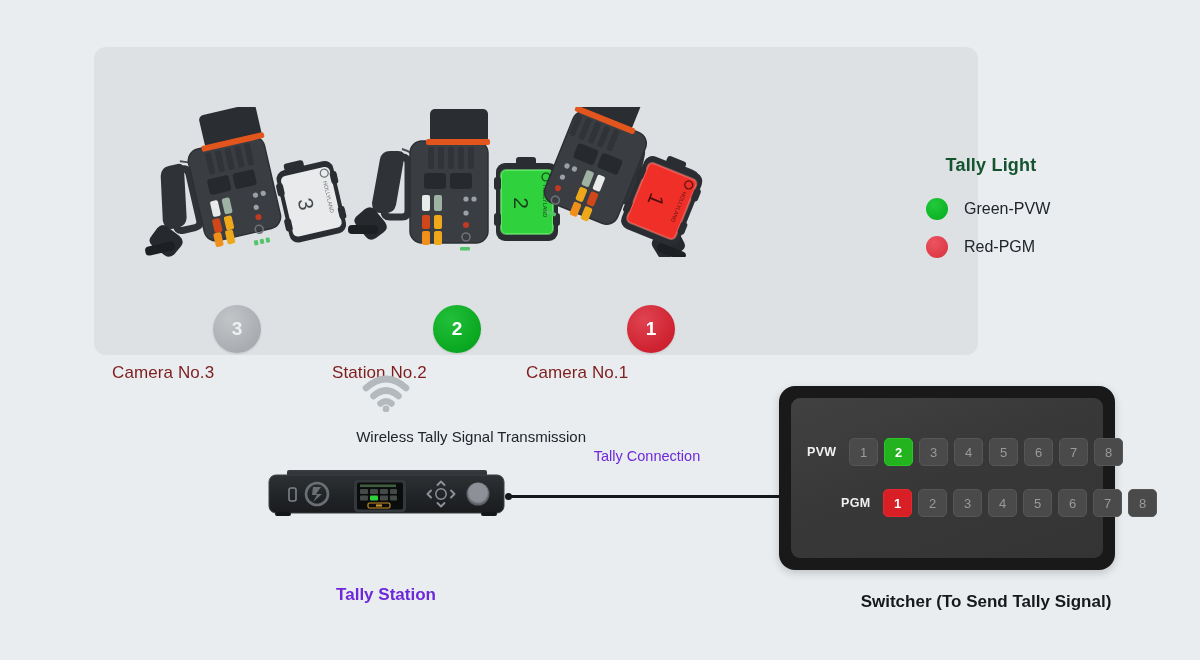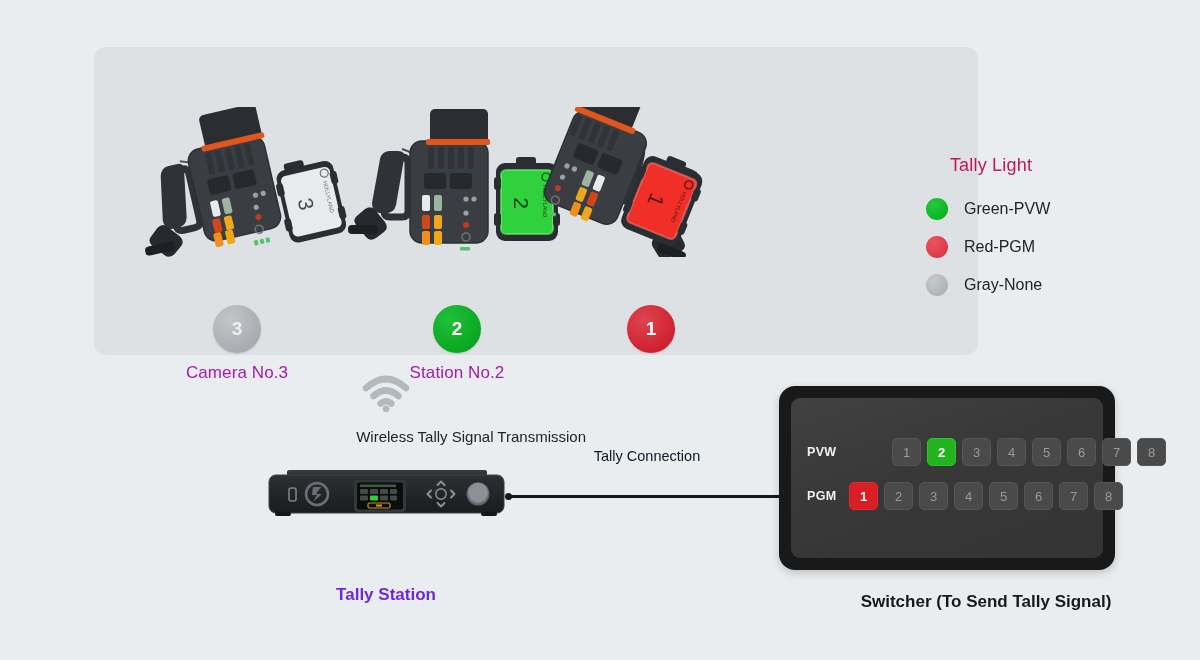--- a/index.html
+++ b/index.html
@@ -27,43 +27,43 @@
     left:50%;transform:translateX(-50%);top:198px;
     display:flex;align-items:center;justify-content:center;
     color:#fff;font-size:19px;font-weight:600;
     box-shadow:0 1px 2px rgba(0,0,0,.12);
   }
   .badge.gray{background:radial-gradient(circle at 36% 30%,#c2c5c8,#a9adb1 70%,#a3a7ab);color:#eef0f1;}
   .badge.green{background:radial-gradient(circle at 36% 30%,#22c03a,#0aa721 70%,#089c1e);}
   .badge.red{background:radial-gradient(circle at 36% 30%,#e04350,#ce2230 70%,#c61f2c);}
 
   .cam-label{
-    position:absolute;top:256px;left:0;width:250px;text-align:center;
-    font-size:17px;color:#a21caf;letter-spacing:.1px;
+    position:absolute;top:256px;left:0;width:250px;
+    font-size:17px;color:#7f1d1d;letter-spacing:.1px;
   }
 
   
   .legend{position:absolute;left:812px;top:108px;width:170px;}
-  .legend-title{font-size:18px;font-weight:400;color:#be185d;text-align:center;margin-bottom:22px;letter-spacing:.2px;}
+  .legend-title{font-size:18px;font-weight:700;color:#14532d;text-align:center;margin-bottom:22px;letter-spacing:.2px;}
   .legend-row{display:flex;align-items:center;margin-bottom:16px;padding-left:20px;}
   .legend-dot{width:22px;height:22px;border-radius:50%;margin-right:16px;flex:0 0 auto;}
   .legend-dot.red{background:radial-gradient(circle at 36% 30%,#ec5460,#de3b48 70%,#d9323f);}
   .legend-dot.green{background:radial-gradient(circle at 36% 30%,#24c93c,#0cb525 70%,#0aad22);}
   .legend-dot.gray{background:radial-gradient(circle at 36% 30%,#c6c9cc,#b0b4b8 70%,#abafb3);}
   .legend-text{font-size:16px;color:#20252a;}
 
   
   .wifi{position:absolute;left:360px;top:372px;width:52px;height:40px;}
   .wifi-label{
     position:absolute;left:186px;top:428px;width:400px;text-align:right;
     font-size:15px;color:#20252a;
   }
   .tally-conn{
     position:absolute;left:547px;top:446px;width:200px;text-align:center;
-    font-size:14.5px;color:#0f172a;line-height:1.45;
+    font-size:14.5px;color:#6d28d9;line-height:1.45;
   }
   .station-label{
     position:absolute;left:236px;top:585px;width:300px;text-align:center;
     font-size:17px;font-weight:700;color:#6d28d9;
   }
   .switcher-label{
     position:absolute;left:836px;top:592px;width:300px;text-align:center;
     font-size:17px;font-weight:700;color:#16191c;
   }
 
@@ -82,22 +82,22 @@
     position:absolute;left:779px;top:386px;width:336px;height:184px;
     background:#191919;border-radius:16px;
     box-shadow:0 3px 8px rgba(0,0,0,.18);
   }
   .switcher-inner{
     position:absolute;left:12px;top:12px;right:12px;bottom:12px;
     background:#393939;border-radius:9px;
     background-image:linear-gradient(160deg,#414141 0%,#383838 45%,#343434 100%);
   }
   .sw-row{position:absolute;left:16px;display:flex;align-items:center;}
-  .sw-row.pvw{top:40px;gap:43px;}
-  .sw-row.pgm{top:84px;}
+  .sw-row.pvw{top:40px;}
+  .sw-row.pgm{top:91px;margin-left:34px;}
   .sw-rowlabel{
     width:42px;text-align:left;color:#f0f0f0;font-size:12.5px;font-weight:700;
     letter-spacing:.3px;
   }
   .sw-btns{display:flex;gap:6px;}
   .sw-btn{
     width:27px;height:26px;border-radius:5px;
     background:#4a4a4a;border:1px solid #565656;
     display:flex;align-items:center;justify-content:center;
     color:#9a9a9a;font-size:13px;font-weight:400;
@@ -296,35 +296,32 @@
             </g>
             <text x="24" y="46" transform="rotate(90 24 38)" font-family="'Liberation Sans',sans-serif" font-size="21" fill="#4a0f0c" text-anchor="middle">1</text>
             <g transform="rotate(90 42 22) translate(32 16)">
               <circle cx="0" cy="0" r="4" fill="none" stroke="#5a1310" stroke-width="1.2"></circle>
               <text x="8" y="3" font-family="'Liberation Sans',sans-serif" font-size="5.5" fill="#5a1310">HOLLYLAND</text>
             </g>
           </g>
         </svg>
       </div>
       <div class="badge red">1</div>
+      <div class="cam-label">Camera No.1</div>
     </div>
 
     <div class="legend">
       <div class="legend-title">Tally Light</div>
       <div class="legend-row">
         <span class="legend-dot green"></span>
         <span class="legend-text">Green-PVW</span>
       </div>
       <div class="legend-row">
         <span class="legend-dot red"></span>
         <span class="legend-text">Red-PGM</span>
-      </div>
-      <div class="legend-row">
-        <span class="legend-dot gray"></span>
-        <span class="legend-text">Gray-None</span>
       </div>
     </div>
   </div>
 
   <div class="wifi">
     <svg viewBox="0 0 52 40" width="52" height="40">
       <g fill="none" stroke="#b4b9bd" stroke-width="6.5" stroke-linecap="round">
         <path d="M6 16 Q26 -2 46 16"></path>
         <path d="M13.5 24 Q26 13 38.5 24"></path>
         <path d="M20.5 31.5 Q26 27 31.5 31.5"></path>

